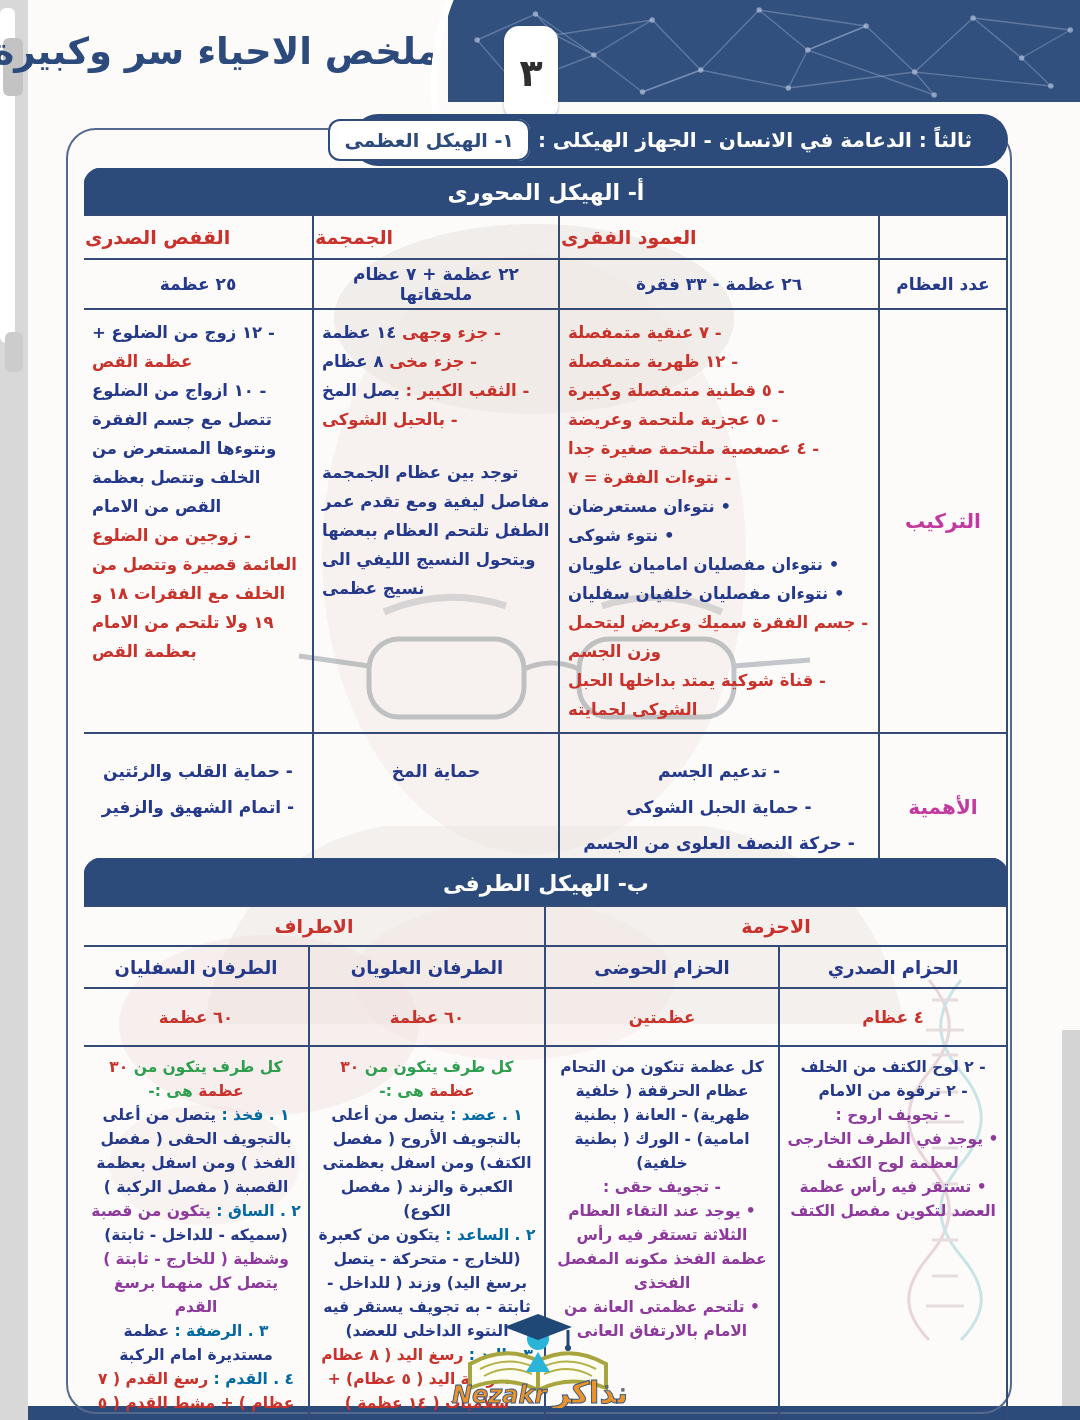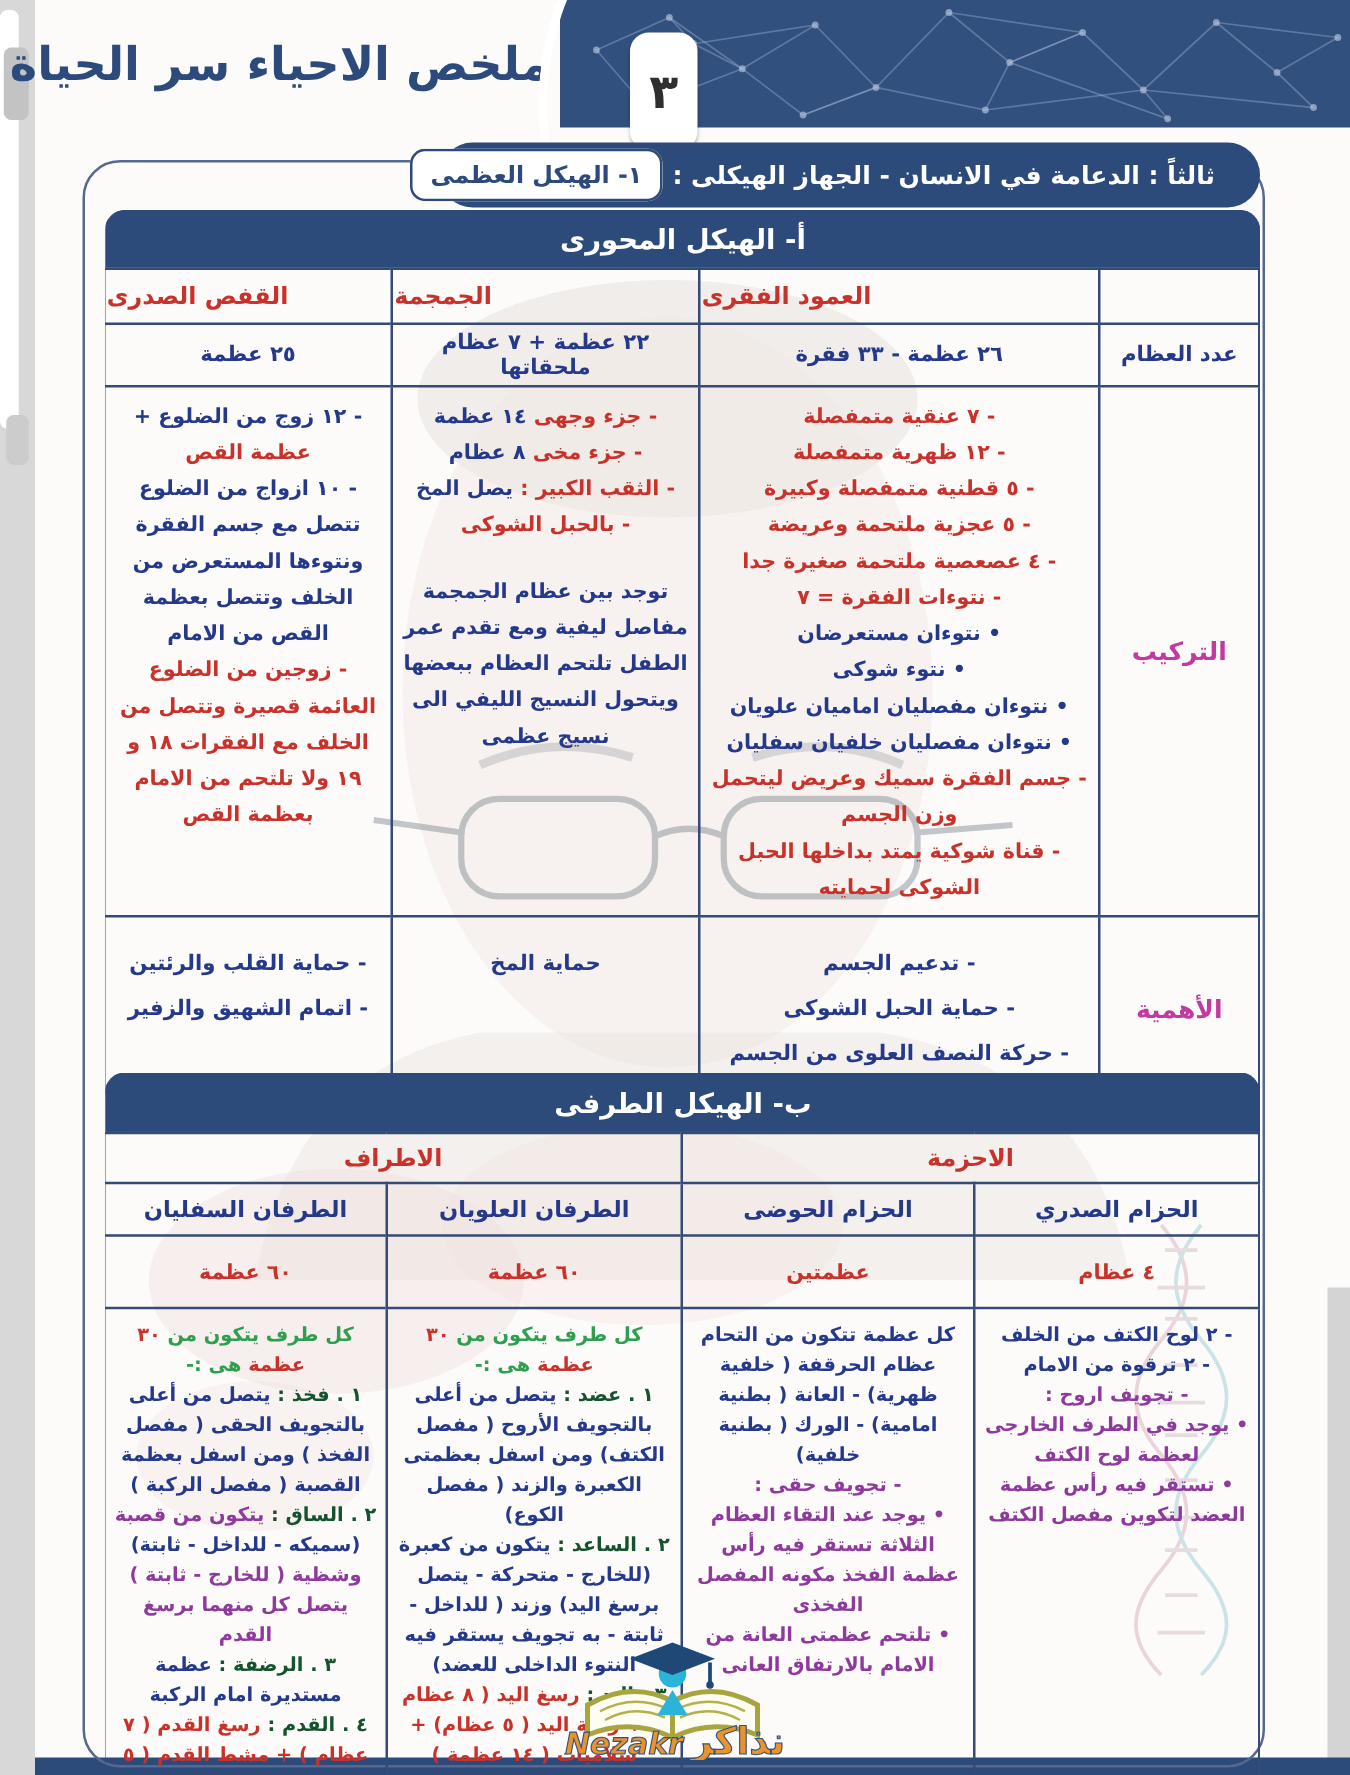--- a/index.html
+++ b/index.html
@@ -49,32 +49,32 @@
   .tblB .thead{height:47px;line-height:47px;}
   table{border-collapse:collapse;table-layout:fixed;width:924px;background:transparent;}
   td{border:2px solid #344a77;box-sizing:border-box;overflow:hidden;}
   .r-colheadA td{height:44px;text-align:left;vertical-align:middle;font-size:19px;color:#c8322b;}
   .r-countA td{height:50px;text-align:center;vertical-align:middle;font-size:17px;color:#25398a;}
   .r-structA td{height:420px;vertical-align:top;}
   .r-importA td{height:118px;vertical-align:top;}
   .rowlabel{text-align:center;vertical-align:middle !important;font-size:19px;}
   .lab-navy{color:#25398a;}
   .lab-magenta{color:#c2399f;font-size:20px;}
-  .structure-cell{font-size:16.5px;line-height:29px;padding:8px 8px;text-align:center;}
+  .structure-cell{font-size:16.5px;line-height:29px;padding:8px 8px;text-align:left;}
   .importance-cell{font-size:17px;line-height:36px;padding:19px 8px;text-align:center;}
   .r-groupB td{height:40px;text-align:center;vertical-align:middle;font-size:19px;color:#c8322b;}
   .r-colheadB td{height:42px;text-align:center;vertical-align:middle;font-size:18px;color:#25398a;}
   .r-countB td{height:58px;text-align:center;vertical-align:middle;font-size:16.5px;color:#c8322b;}
   .r-contentB td{height:367px;vertical-align:top;}
   .content-cell{font-size:15.5px;line-height:24px;padding:8px 7px;text-align:center;}
   .line{direction:rtl;}
   .gap{height:24px;}
   
   .c-red{color:#c8322b}.c-blue{color:#25398a}.c-purple{color:#8d3a9c}
-  .c-maroon{color:#14532d}.c-green{color:#2e9e4f}
+  .c-maroon{color:#0369a1}.c-green{color:#2e9e4f}
   
   .logo{position:absolute;left:450px;top:1306px;width:180px;height:102px;z-index:7;}
 </style>
 </head>
 <body>
 
 <div class="sheet"></div>
 
 <div class="edge-strip-left"></div>
 <div class="edge-tab1"></div>
@@ -104,21 +104,21 @@
       <circle cx="70" cy="85" r="2.8"></circle>
         <circle cx="200" cy="92" r="2.8"></circle>
         <circle cx="350" cy="88" r="2.8"></circle>
       <circle cx="500" cy="95" r="2.8"></circle>
         <circle cx="620" cy="86" r="2.8"></circle>
         <circle cx="110" cy="35" r="2.8"></circle>
     </g>
   </svg>
 </div>
 <div class="bracket"></div>
-<h1 class="page-title">ملخص الاحياء سر الحياة</h1>
+<h1 class="page-title">ملخص الاحياء سر وكبيرة</h1>
 <div class="page-tab">
   <span>٣</span>
 </div>
 
 <svg class="wm-face" viewBox="0 0 924 810">
   <ellipse cx="450" cy="105" rx="200" ry="95" fill="#e4dfdc" opacity="0.5"></ellipse>
   <ellipse cx="450" cy="340" rx="212" ry="300" fill="#f1e9e3" opacity="0.5"></ellipse>
   <g stroke="#8a8f96" stroke-width="7" fill="none" opacity="0.3">
     <path d="M300,398 q60,-26 122,-6"></path>
     <path d="M518,392 q62,-20 120,6"></path>

